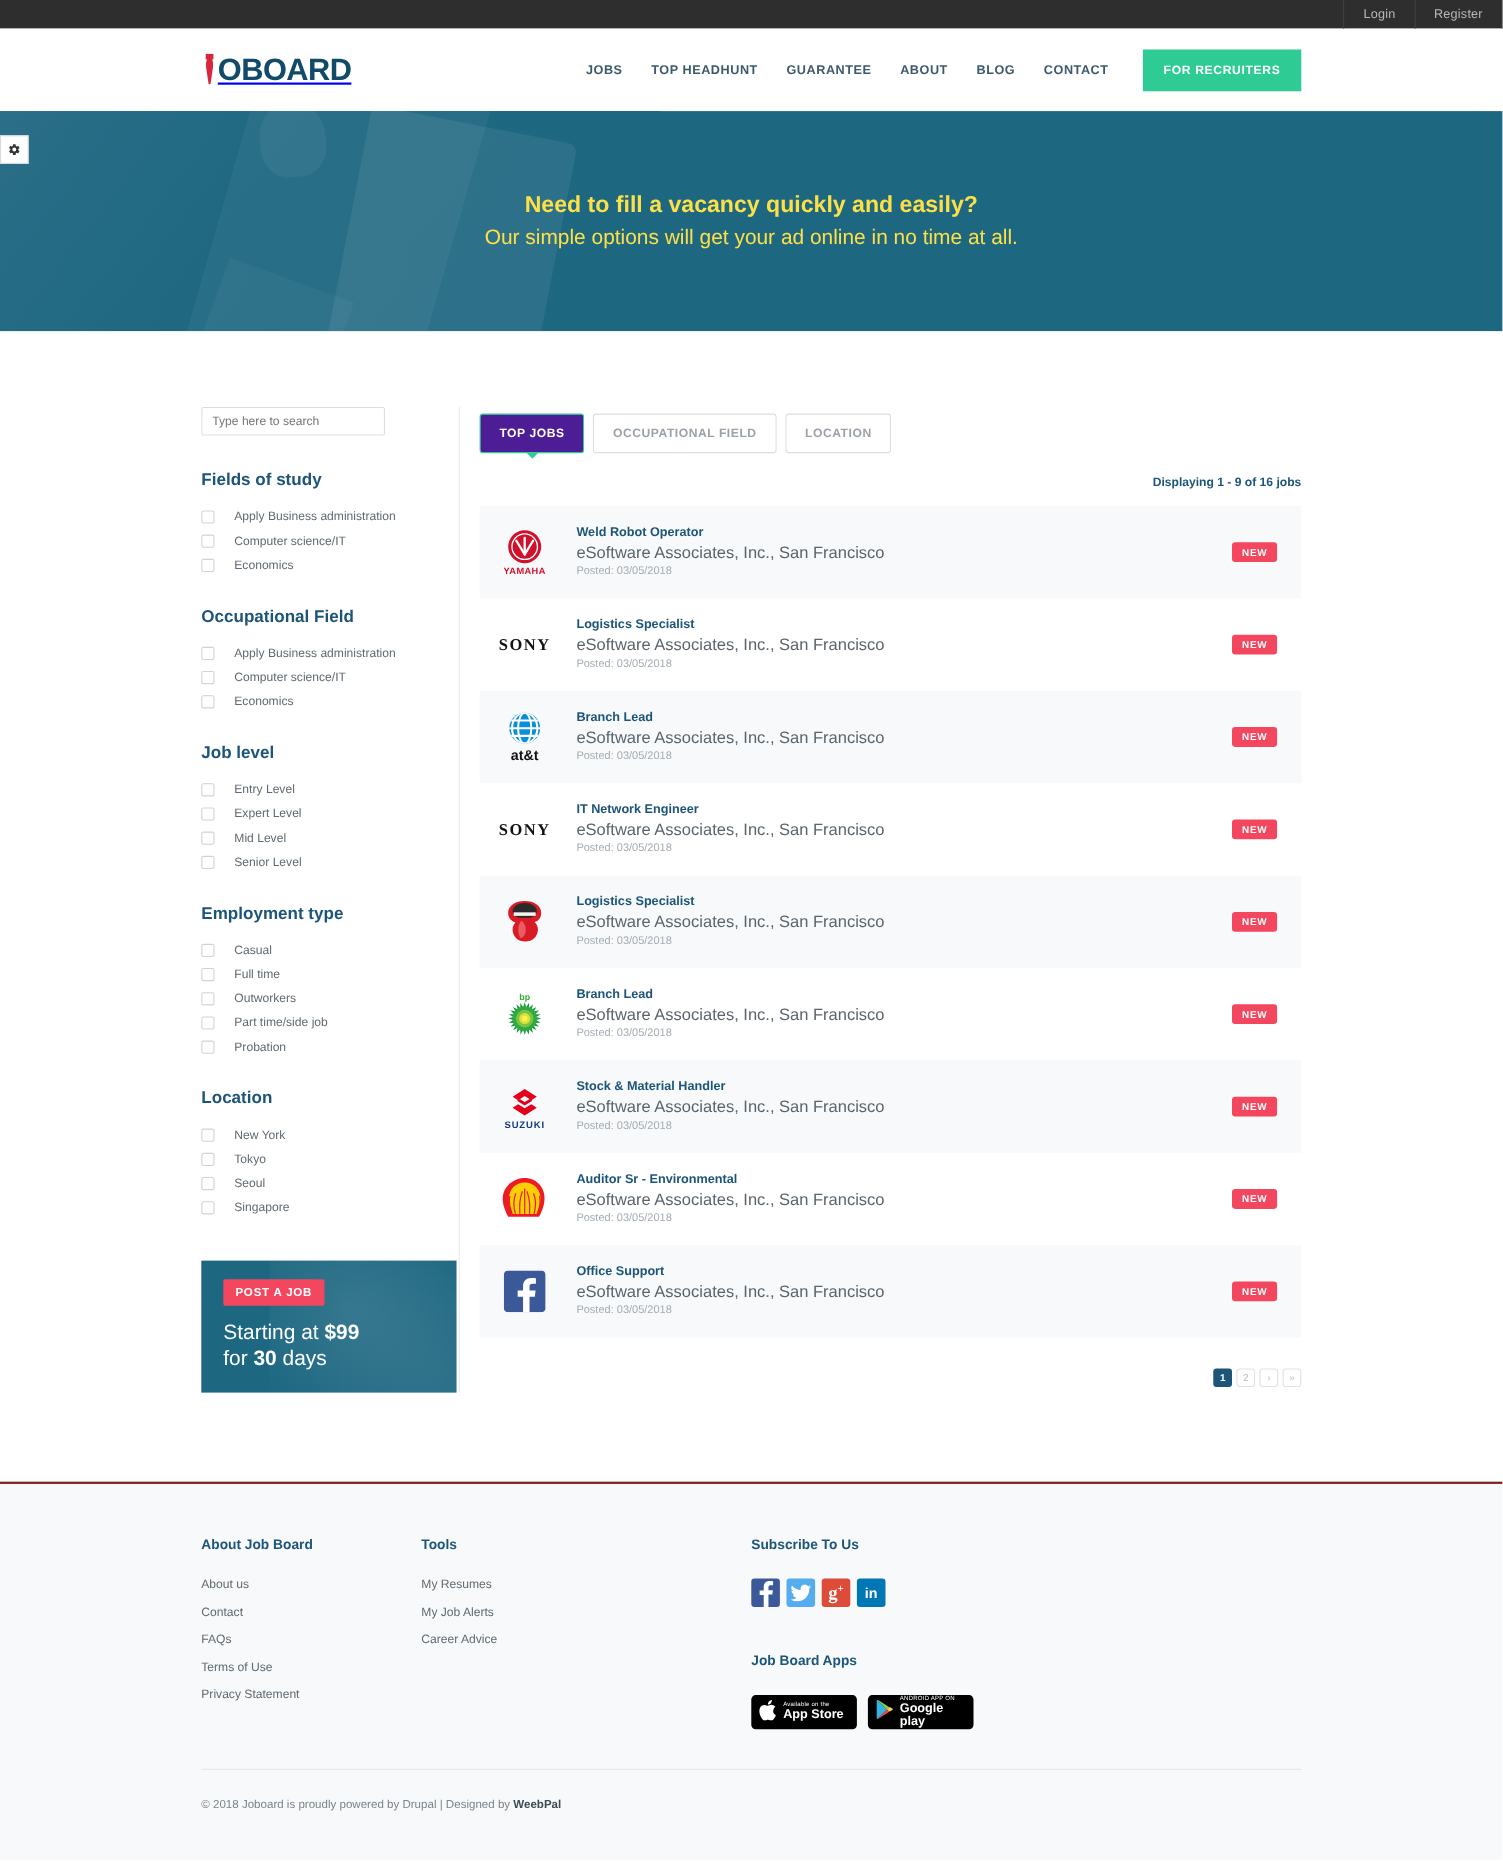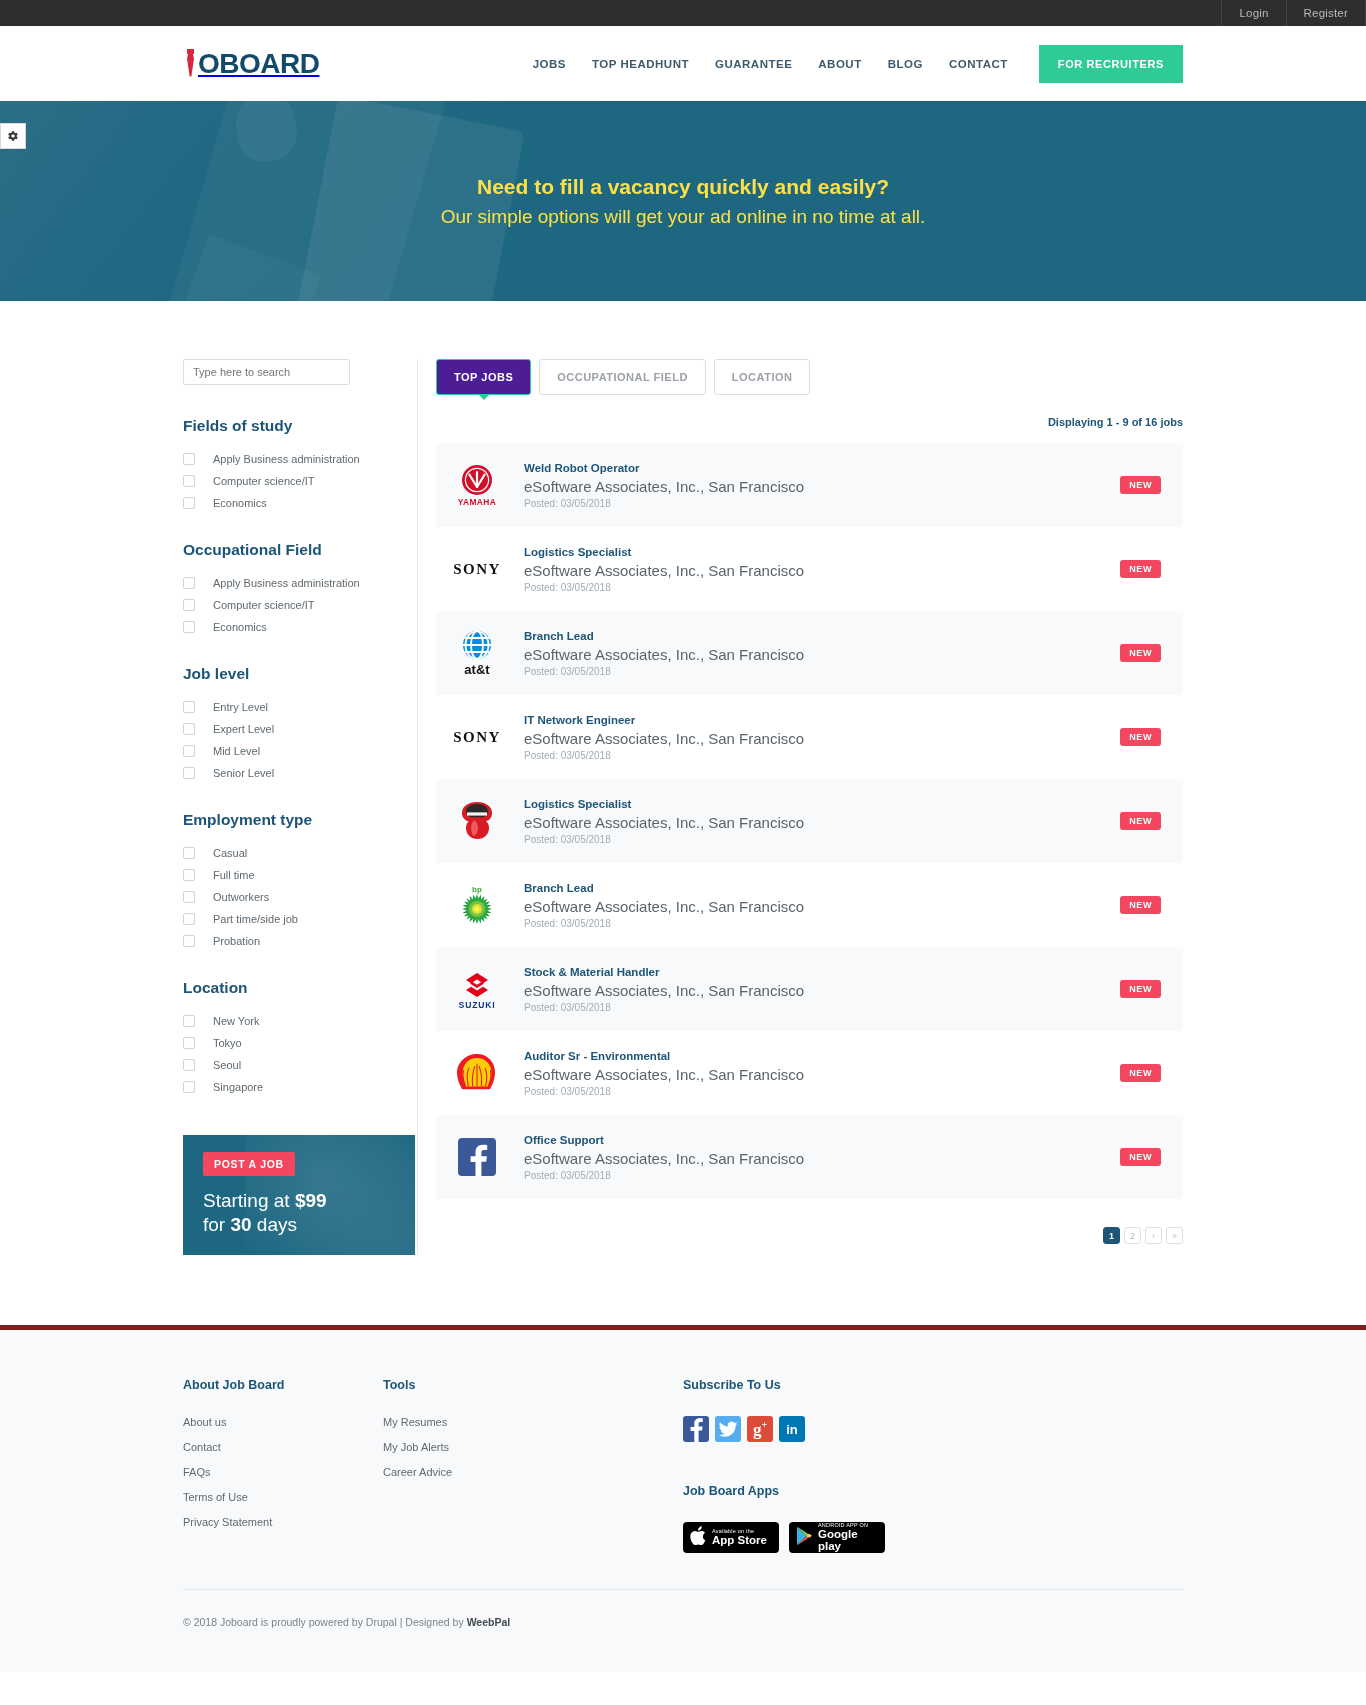--- a/index.html
+++ b/index.html
@@ -136,24 +136,24 @@
     background: #fff;
     border: 1px solid #d9d9d9;
     display: flex; align-items: center; justify-content: center;
     cursor: pointer;
     z-index: 6;
   }
 
   
   .main {
     width: 1000px;
-    margin: 0 auto;
+    margin: 11px auto;
     padding-top: 58px;
     display: flex;
-    align-items: flex-start;
+    align-items: center;
     padding-bottom: 70px;
   }
   .sidebar {
     width: 235px;
     border-right: 1px solid #e9ecee;
     padding-right: 0;
     min-height: 700px;
   }
   .search-box {
     width: 167px;
@@ -287,21 +287,21 @@
     display: flex; align-items: center; justify-content: center;
     background: #fff;
     cursor: pointer;
   }
   .page-btn.active {
     background: #1d5578; border-color: #1d5578; color: #fff; font-weight: bold;
   }
 
   
   .footer {
-    border-top: 5px solid #7f1d1d;
+    border-top: 2px solid #7f1d1d;
     background: #f7f9fa;
     padding-top: 48px;
     padding-bottom: 44px;
   }
   .footer-inner { width: 1000px; margin: 0 auto; display: flex; }
   .fcol-about { width: 200px; }
   .fcol-tools { width: 300px; }
   .fcol-sub   { flex: 1; }
   .footer-title {
     font-size: 12.5px; font-weight: bold; color: #1d5578;

